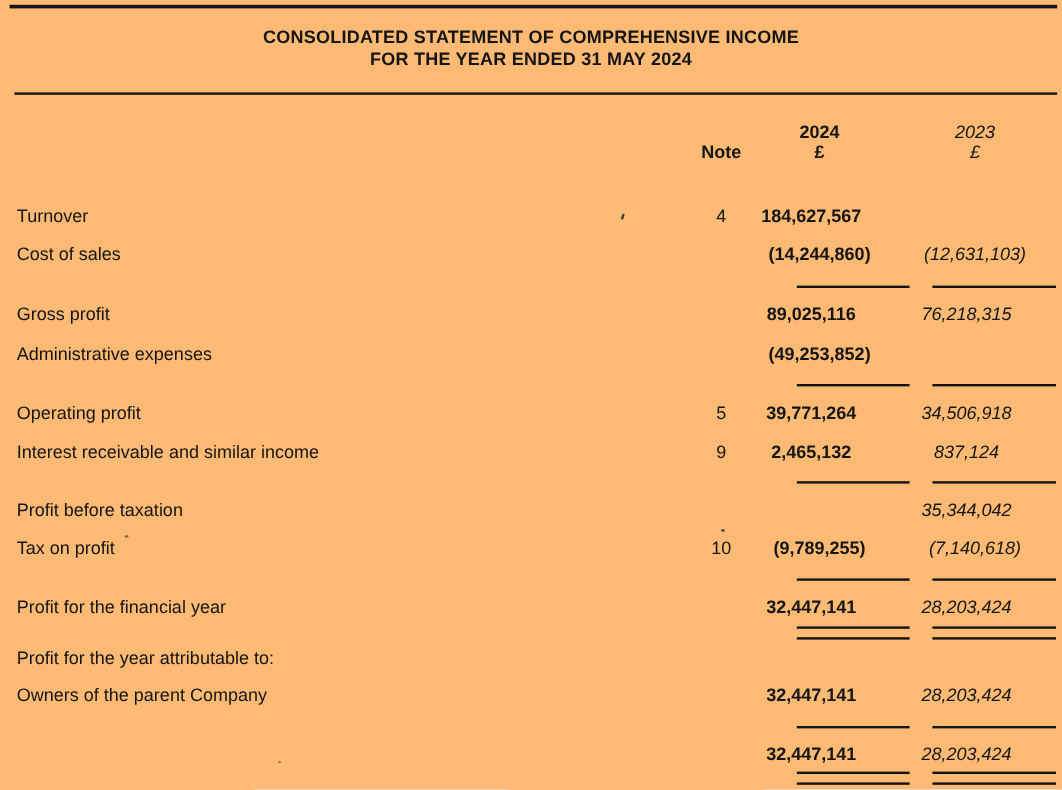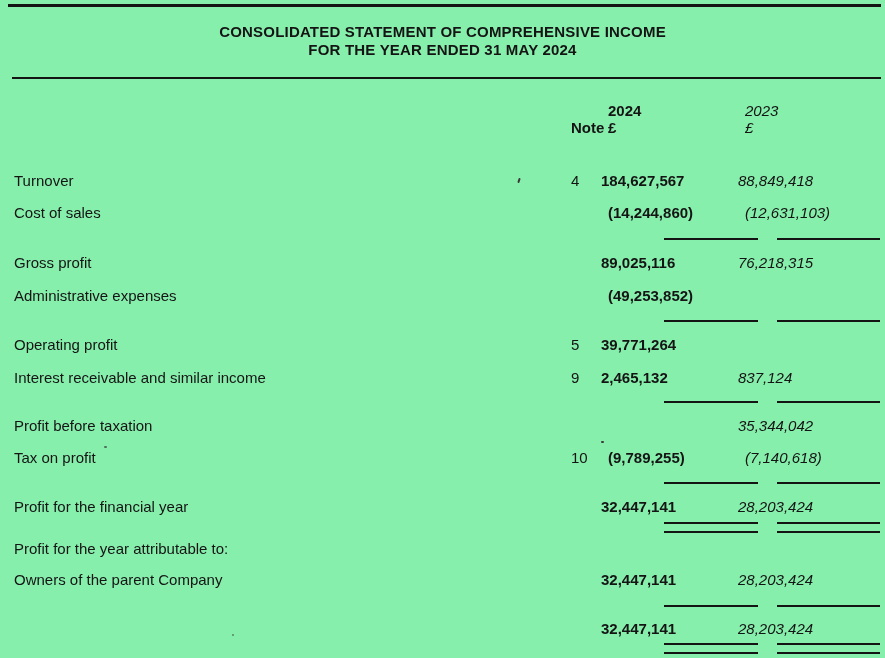--- a/index.html
+++ b/index.html
@@ -1,38 +1,38 @@
 <!DOCTYPE html>
 <html><head>
 <meta charset="utf-8">
 <style>
   html,body{margin:0;padding:0;background:#e8e8e8;}
   .sheet{
     position:relative;
     width:885px;height:658px;
     margin:0 auto;
-    background:#86efac;
+    background:#fdba74;
     color:#141414;
     font-family:"Liberation Sans","DejaVu Sans",sans-serif;
     font-size:15px;
     overflow:hidden;
   }
   
   .page-rule{position:absolute;background:#141414;}
   .rule-top{left:8px;right:4px;top:4px;height:3px;}
   .rule-under-title{left:12px;right:4px;top:77px;height:2px;}
 
   
   .title-block{position:absolute;top:23px;left:0;right:0;text-align:center;
     font-weight:bold;font-size:15px;line-height:18px;letter-spacing:.2px;}
 
   
   .r{position:absolute;left:0;right:0;height:19px;line-height:19px;}
   .label{position:absolute;left:14px;white-space:nowrap;}
-  .cell{position:absolute;text-align:left;white-space:nowrap;}
+  .cell{position:absolute;text-align:center;white-space:nowrap;}
   .c-note{width:60px;right:254px;}
   .c-24{width:150px;right:127px;font-weight:bold;}
   .c-23{width:135px;right:5px;font-style:italic;}
   .bold{font-weight:normal;}
   
   .num.pad-paren{padding-right:7px;}
 
   
   .crule{position:absolute;height:2px;background:#141414;}
   .crule-24{left:664px;width:94px;}
@@ -71,21 +71,20 @@
   <div class="r" style="top:118px;">
     <span class="cell c-note hdr-bold">Note</span>
     <span class="cell c-24 hdr-bold">£</span>
     <span class="cell c-23 hdr-ital">£</span>
   </div>
 
   <div class="r" style="top:171px;">
     <span class="label">Turnover</span>
     <span class="cell c-note">4</span>
     <span class="cell c-24 num pad-paren">184,627,567</span>
-    <span class="cell c-23 num pad-paren">88,849,418</span>
   </div>
 
   <div class="r" style="top:203px;">
     <span class="label">Cost of sales</span>
     <span class="cell c-24 num">(14,244,860)</span>
     <span class="cell c-23 num">(12,631,103)</span>
   </div>
 
   <div class="crule crule-24" style="top:238px;"></div>
   <div class="crule crule-23" style="top:238px;"></div>
@@ -101,20 +100,21 @@
     <span class="cell c-24 num">(49,253,852)</span>
   </div>
 
   <div class="crule crule-24" style="top:320px;"></div>
   <div class="crule crule-23" style="top:320px;"></div>
 
   <div class="r" style="top:335px;">
     <span class="label bold">Operating profit</span>
     <span class="cell c-note">5</span>
     <span class="cell c-24 num pad-paren">39,771,264</span>
+    <span class="cell c-23 num pad-paren">34,506,918</span>
   </div>
 
   <div class="r" style="top:368px;">
     <span class="label">Interest receivable and similar income</span>
     <span class="cell c-note">9</span>
     <span class="cell c-24 num pad-paren">2,465,132</span>
     <span class="cell c-23 num pad-paren">837,124</span>
   </div>
 
   <div class="crule crule-24" style="top:401px;"></div>

